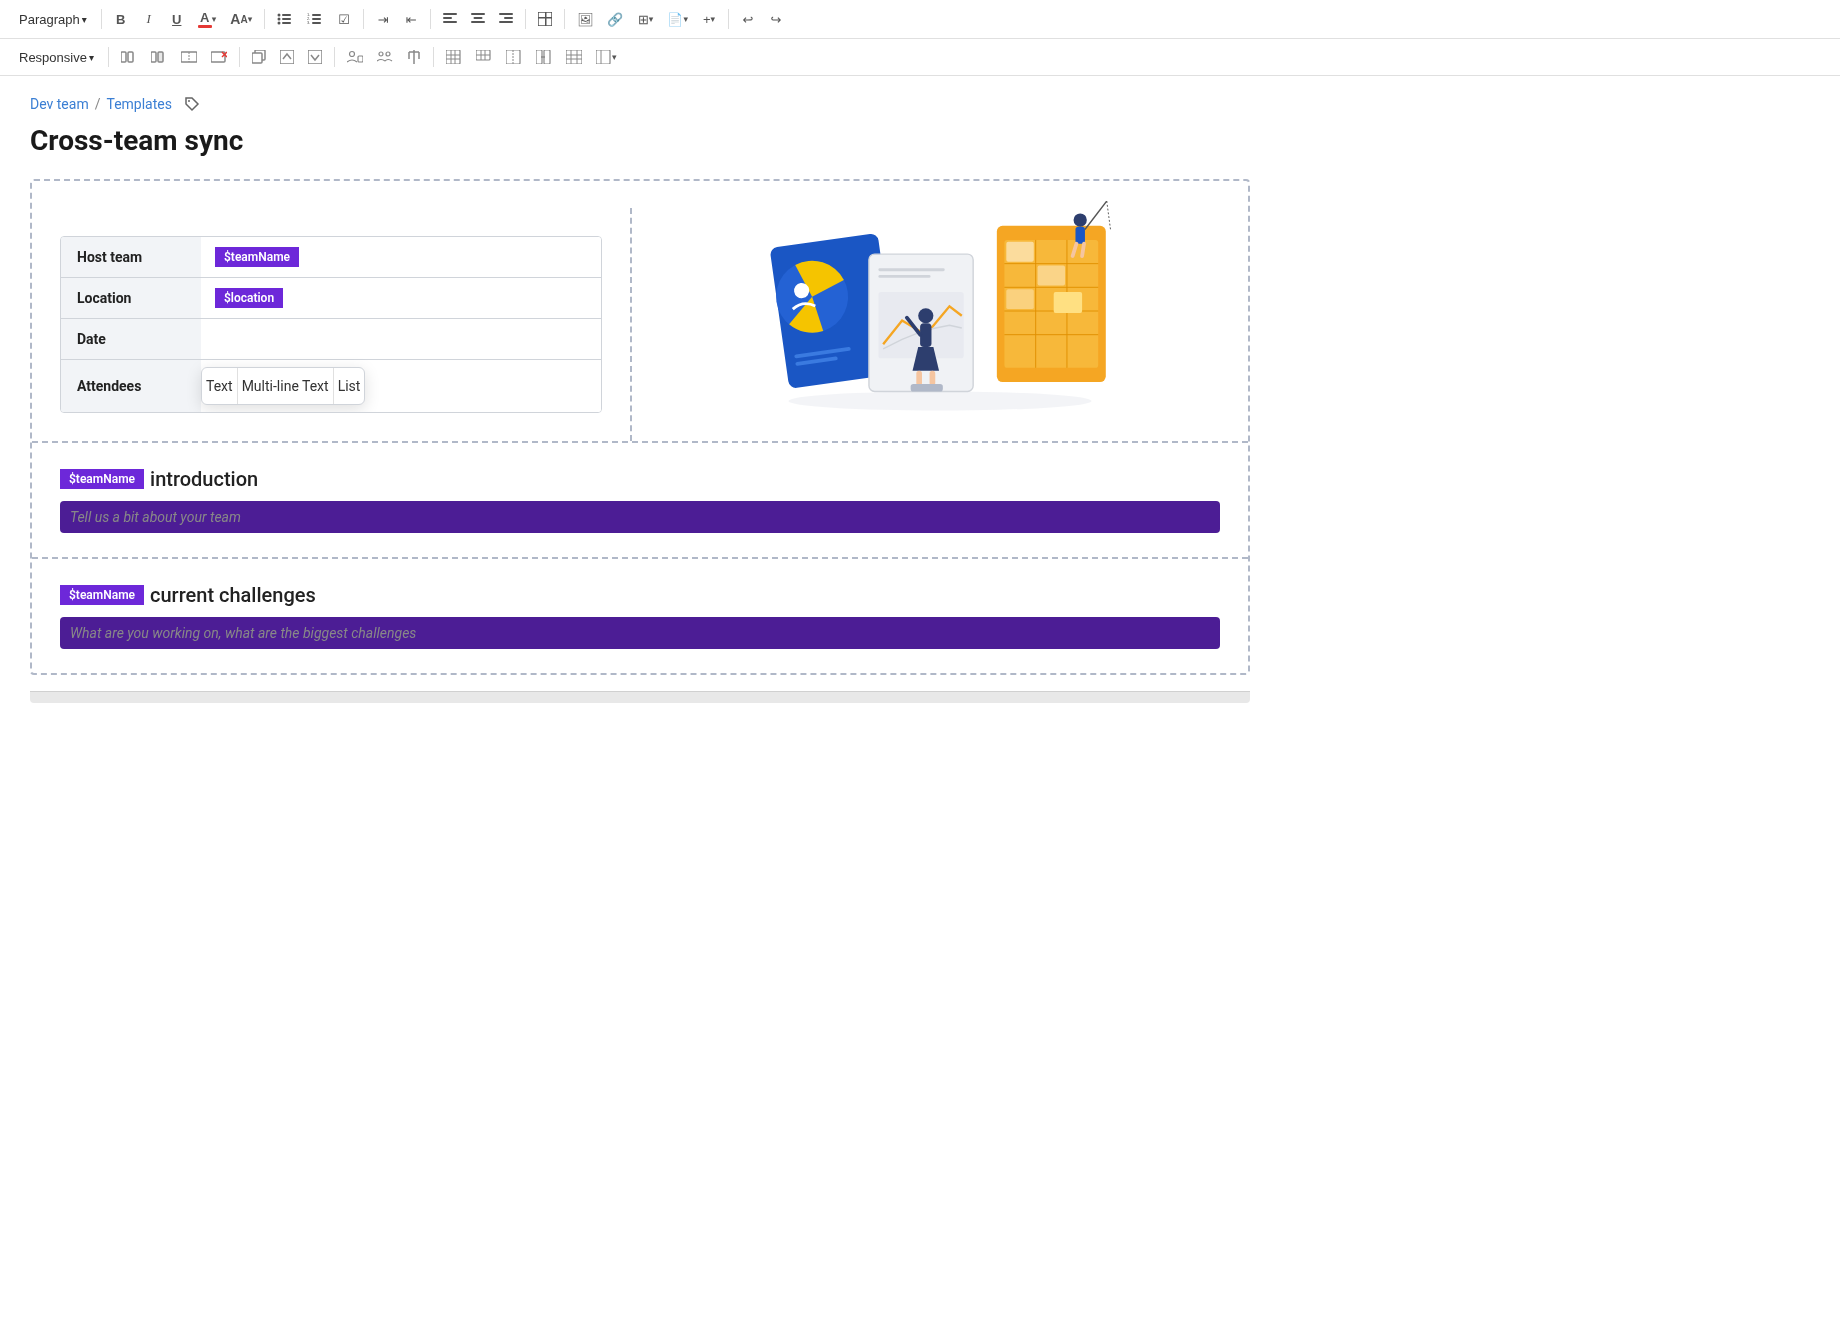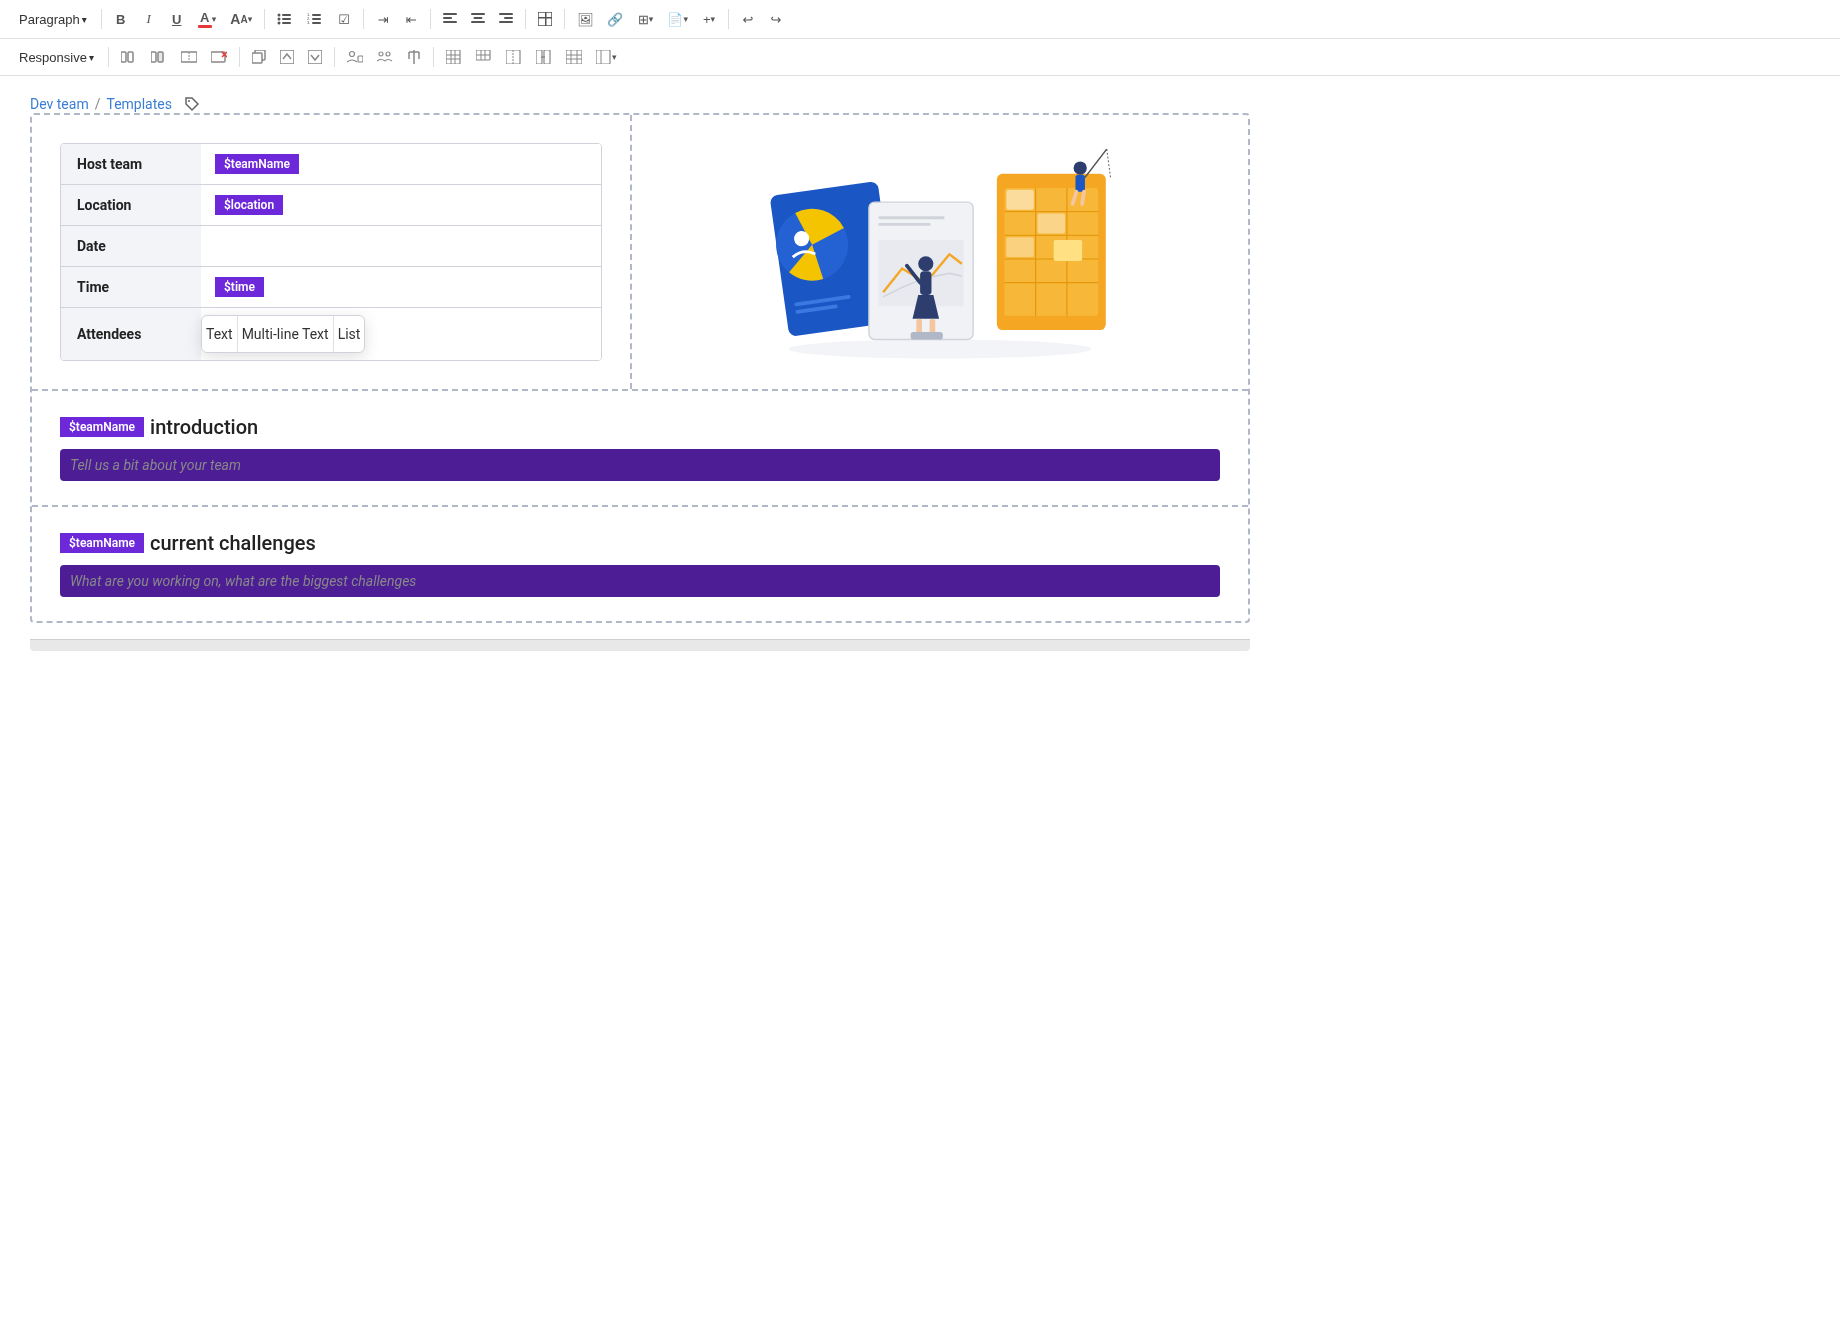--- a/index.html
+++ b/index.html
@@ -28,21 +28,21 @@
       font-size: 13px; color: #333; background: none; border: none; height: 26px;
     }
     .tb-sep { width: 1px; height: 20px; background: #ddd; margin: 0 3px; }
     .tb-bold { font-weight: bold; }
     .tb-italic { font-style: italic; font-family: Georgia, serif; }
 
     
     .main-content { padding: 20px 30px; max-width: 1280px; }
 
     
-    .breadcrumb { display: flex; align-items: center; gap: 6px; margin-bottom: 1px; font-size: 14px; }
+    .breadcrumb { display: flex; align-items: center; gap: 6px; margin-bottom: 12px; font-size: 14px; }
     .breadcrumb a { color: #3b7fd4; text-decoration: none; }
     .breadcrumb-sep { color: #888; }
     .breadcrumb-tag { display: inline-flex; align-items: center; margin-left: 6px; color: #555; }
 
     
     .page-title { font-size: 28px; font-weight: 700; color: #1a1a1a; margin-bottom: 22px; }
 
     
     .outer-block {
       border: 2px dashed #b0b8c8; border-radius: 4px; padding: 0;
@@ -343,20 +343,21 @@
     <span class="breadcrumb-sep">/</span>
     <a href="#">Templates</a>
     <span class="breadcrumb-tag">
       <svg width="16" height="16" viewBox="0 0 16 16">
           <path d="M2 2h6l6 6-6 6-6-6V2z" stroke="#666" stroke-width="1.5" fill="none"></path>
           <circle cx="5" cy="5" r="1" fill="#666"></circle>
         </svg>
     </span>
   </div>
 
+  <h1 class="page-title">Cross-team sync</h1>
 
   <div class="outer-block">
 
     <div class="top-section">
 
       <div class="table-section">
         <div class="info-table">
 
           <div class="info-table-row">
             <div class="info-label">Host team</div>
@@ -369,26 +370,20 @@
             <div class="info-label">Location</div>
             <div class="info-value">
               <span class="token">$location</span>
             </div>
           </div>
 
           <div class="info-table-row">
             <div class="info-label">Date</div>
           </div>
 
-          <div class="info-table-row">
-            <div class="info-label">Time</div>
-            <div class="info-value">
-              <span class="token">$time</span>
-            </div>
-          </div>
 
           <div class="info-table-row" style="position:relative;">
             <div class="info-label">Attendees</div>
             <div class="info-value" style="min-height:52px;">
               <div class="popup-menu">
                 <div class="popup-item">Text</div>
                 <div class="popup-sep"></div>
                 <div class="popup-item">Multi-line Text</div>
                 <div class="popup-sep"></div>
                 <div class="popup-item">List</div>

